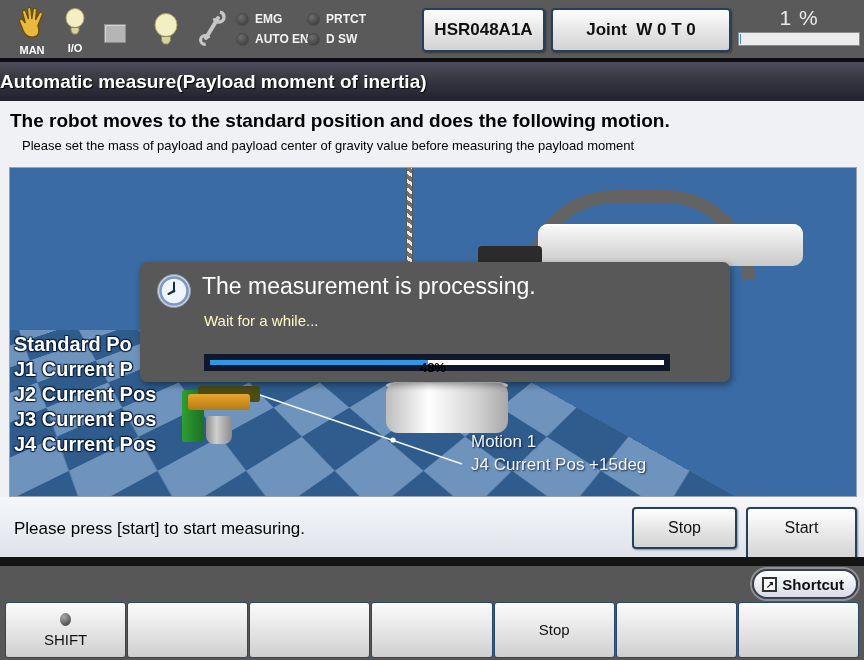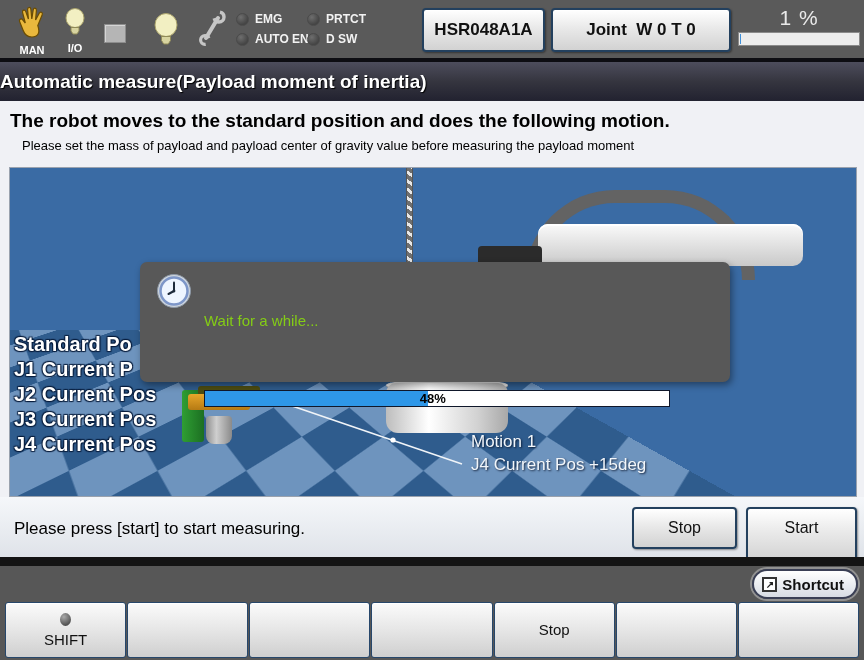--- a/index.html
+++ b/index.html
@@ -86,23 +86,23 @@
   .motion-label { position:absolute; left:461px; top:262px; color:#f2f6fa; font-size:17px; line-height:23px;
     text-shadow:1px 1px 2px rgba(0,10,30,.8);
   }
   .leader-svg { position:absolute; left:0; top:0; width:848px; height:330px; pointer-events:none; }
   
   .dialog {
     position:absolute; left:140px; top:262px; width:590px; height:120px;
     background:#585858; border-radius:7px; box-shadow:2px 3px 7px rgba(0,0,0,.4);
   }
   .dlg-title { position:absolute; left:62px; top:11px; color:#fff; font-size:23px; }
-  .dlg-sub { position:absolute; left:64px; top:50px; color:#84cc16; font-size:15px; }
+  .dlg-sub { position:absolute; left:64px; top:50px; color:#fef9c3; font-size:15px; }
   .dlg-clock { position:absolute; left:16px; top:11px; width:36px; height:36px; }
-  .dlg-progress { position:absolute; left:64px; top:92px; width:466px; height:17px; background:#fff; border:1px solid #0f172a;margin-top:36px; }
+  .dlg-progress { position:absolute; left:64px; top:92px; width:466px; height:17px; background:#fff; border:6px solid #0f172a; }
   .dlg-fill { position:absolute; left:0; top:0; bottom:0; background:#2e97e8; }
   .dlg-pct { position:absolute; top:0px; font-size:13px; font-weight:bold; color:#000; line-height:15px; }
   
   .statusbar { position:absolute; left:0; top:497px; width:864px; height:60px;
     background:linear-gradient(#f5f7fa, #dfe3e9); }
   .status-msg { position:absolute; left:14px; top:22px; font-size:17px; color:#000; }
   .stop-btn  { position:absolute; left:632px; top:10px; width:105px; height:42px; font-size:16px; line-height:38px; }
   .start-btn { position:absolute; left:746px; top:10px; width:111px; height:56px; font-size:16px; line-height:38px; }
   .black-sep2 { position:absolute; left:0; top:557px; width:864px; height:9px; background:#141414; }
   
@@ -248,20 +248,21 @@
   <div class="dialog">
     <span class="dlg-clock">
       <svg width="36" height="36" viewBox="0 0 36 36">
         <circle cx="18" cy="18" r="16.5" fill="#cfd6de" stroke="#8d98a6"></circle>
         <circle cx="18" cy="18" r="13.5" fill="#eef5ff" stroke="#7d96c8" stroke-width="2.5"></circle>
         <path d="M18 18 L18 9.5" stroke="#1d2a3a" stroke-width="2" stroke-linecap="round"></path>
         <path d="M18 18 L12.5 21" stroke="#1d2a3a" stroke-width="2" stroke-linecap="round"></path>
         <circle cx="18" cy="18" r="1.4" fill="#1d2a3a"></circle>
       </svg>
     </span>
+    <div class="dlg-title">The measurement is processing.</div>
     <div class="dlg-sub">Wait for a while...</div>
     <div class="dlg-progress">
       <div class="dlg-fill" style="width: 48%;"></div>
       <div class="dlg-pct" id="dlg-pct" style="left: calc(48% - 8px);">48%</div>
     </div>
   </div>
 
   <div class="statusbar">
     <div class="status-msg">Please press [start] to start measuring.</div>
     <div class="btn3d stop-btn">Stop</div>

